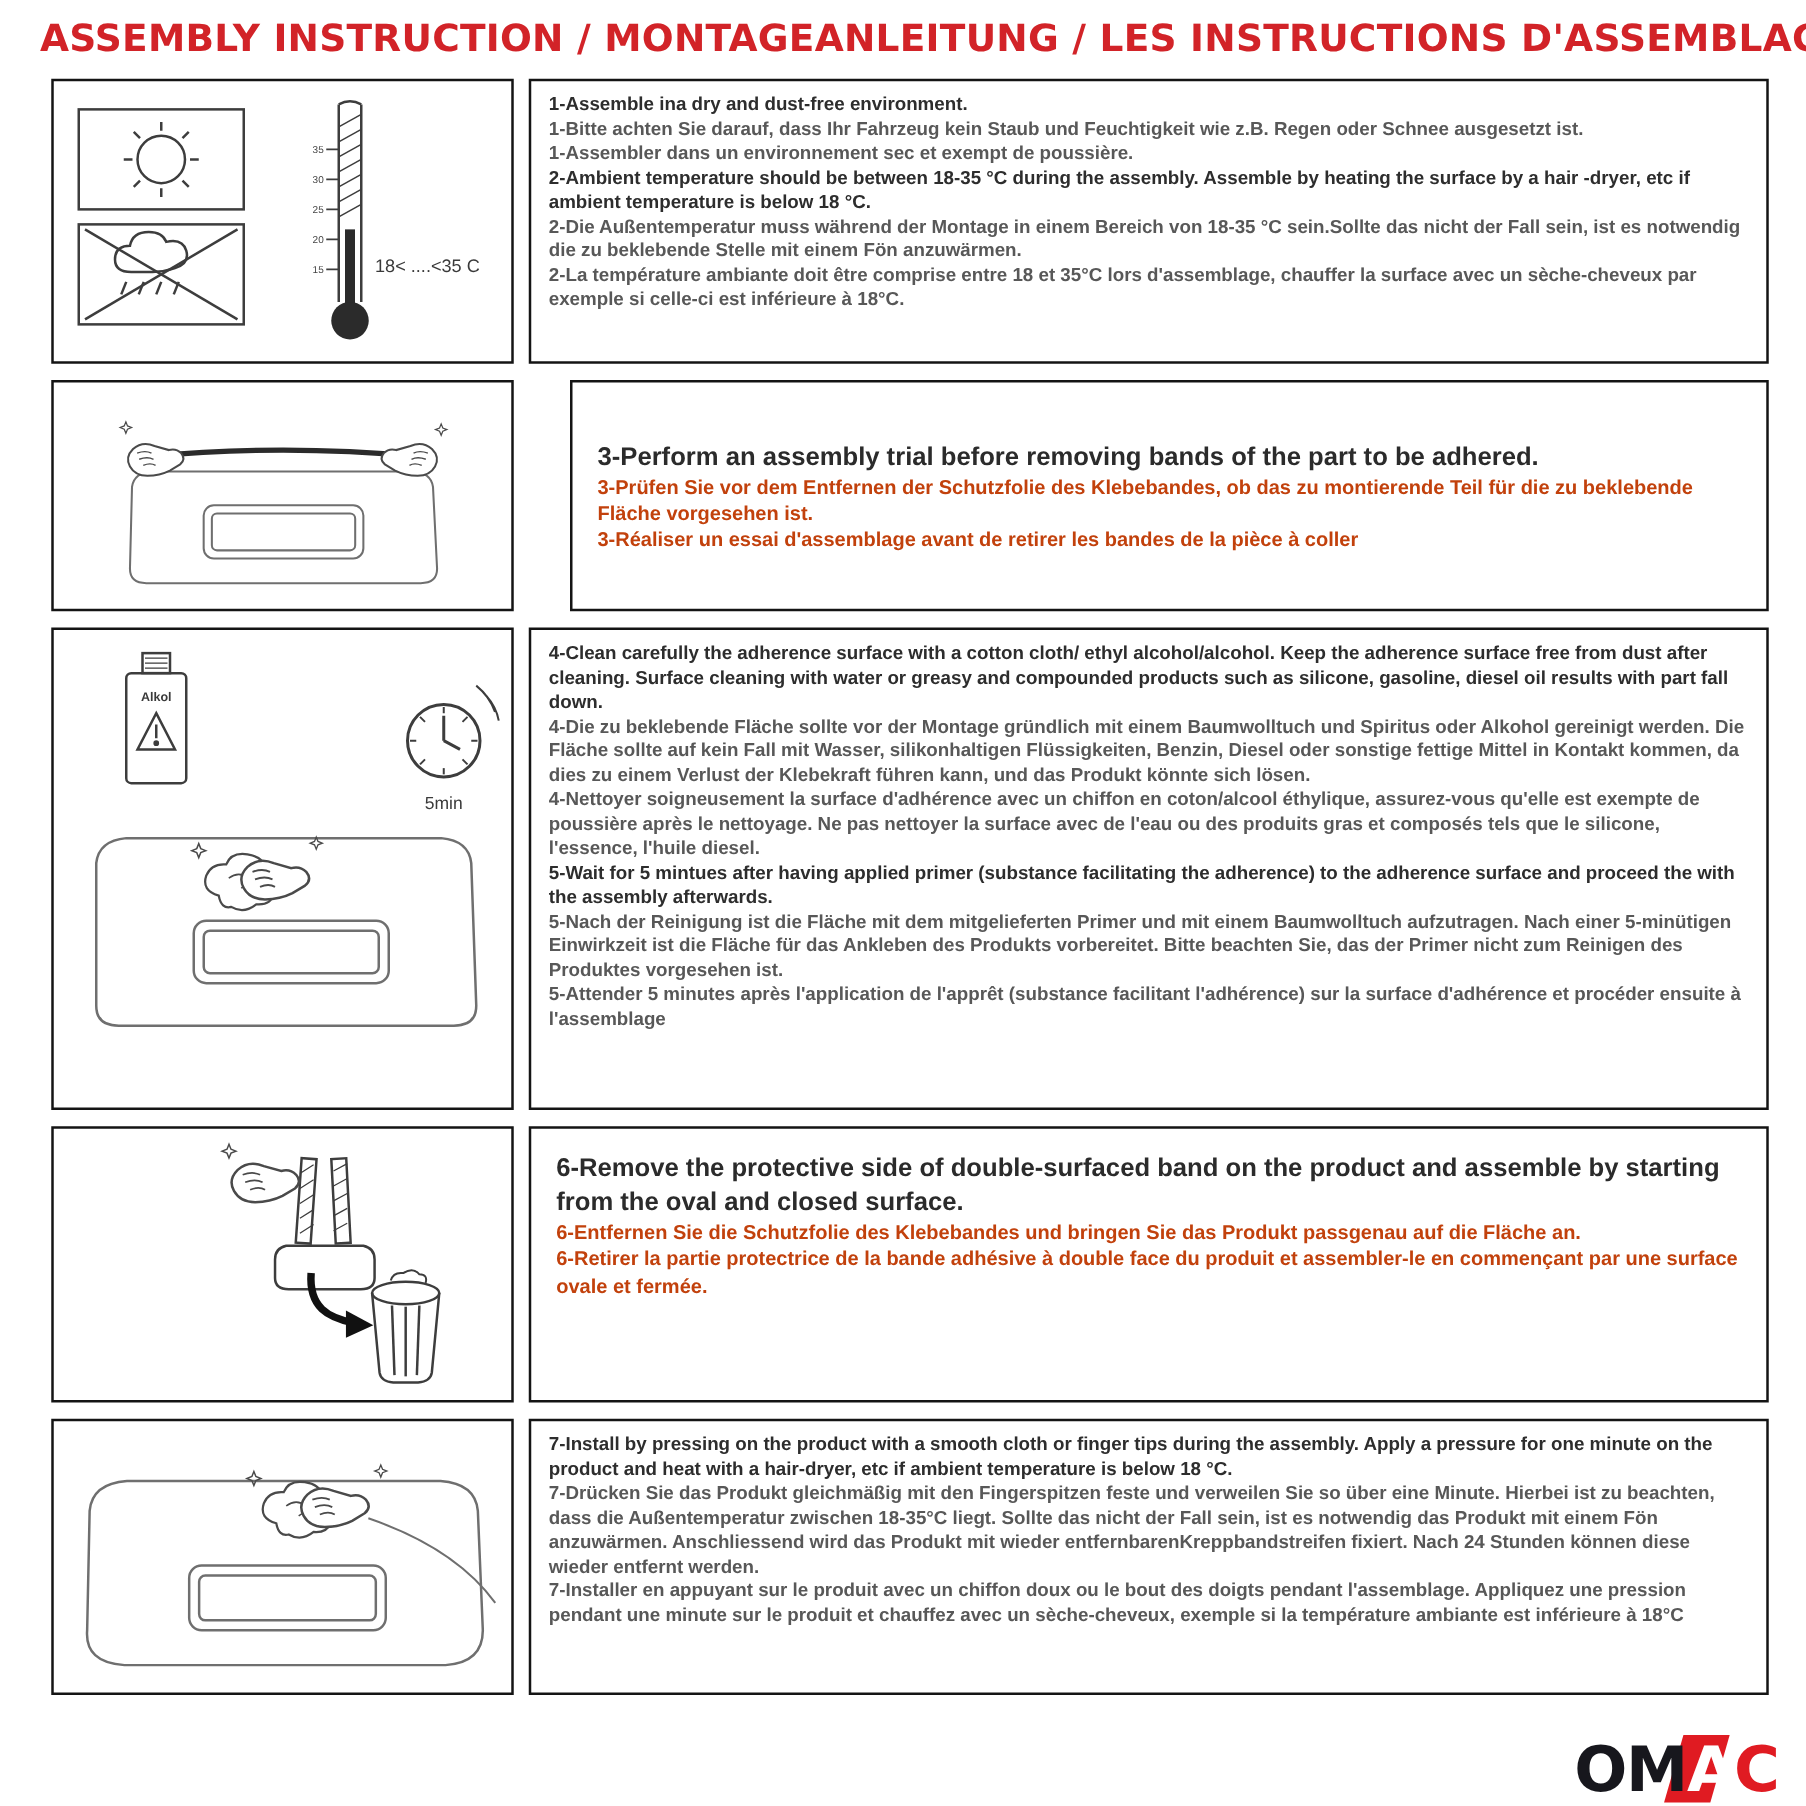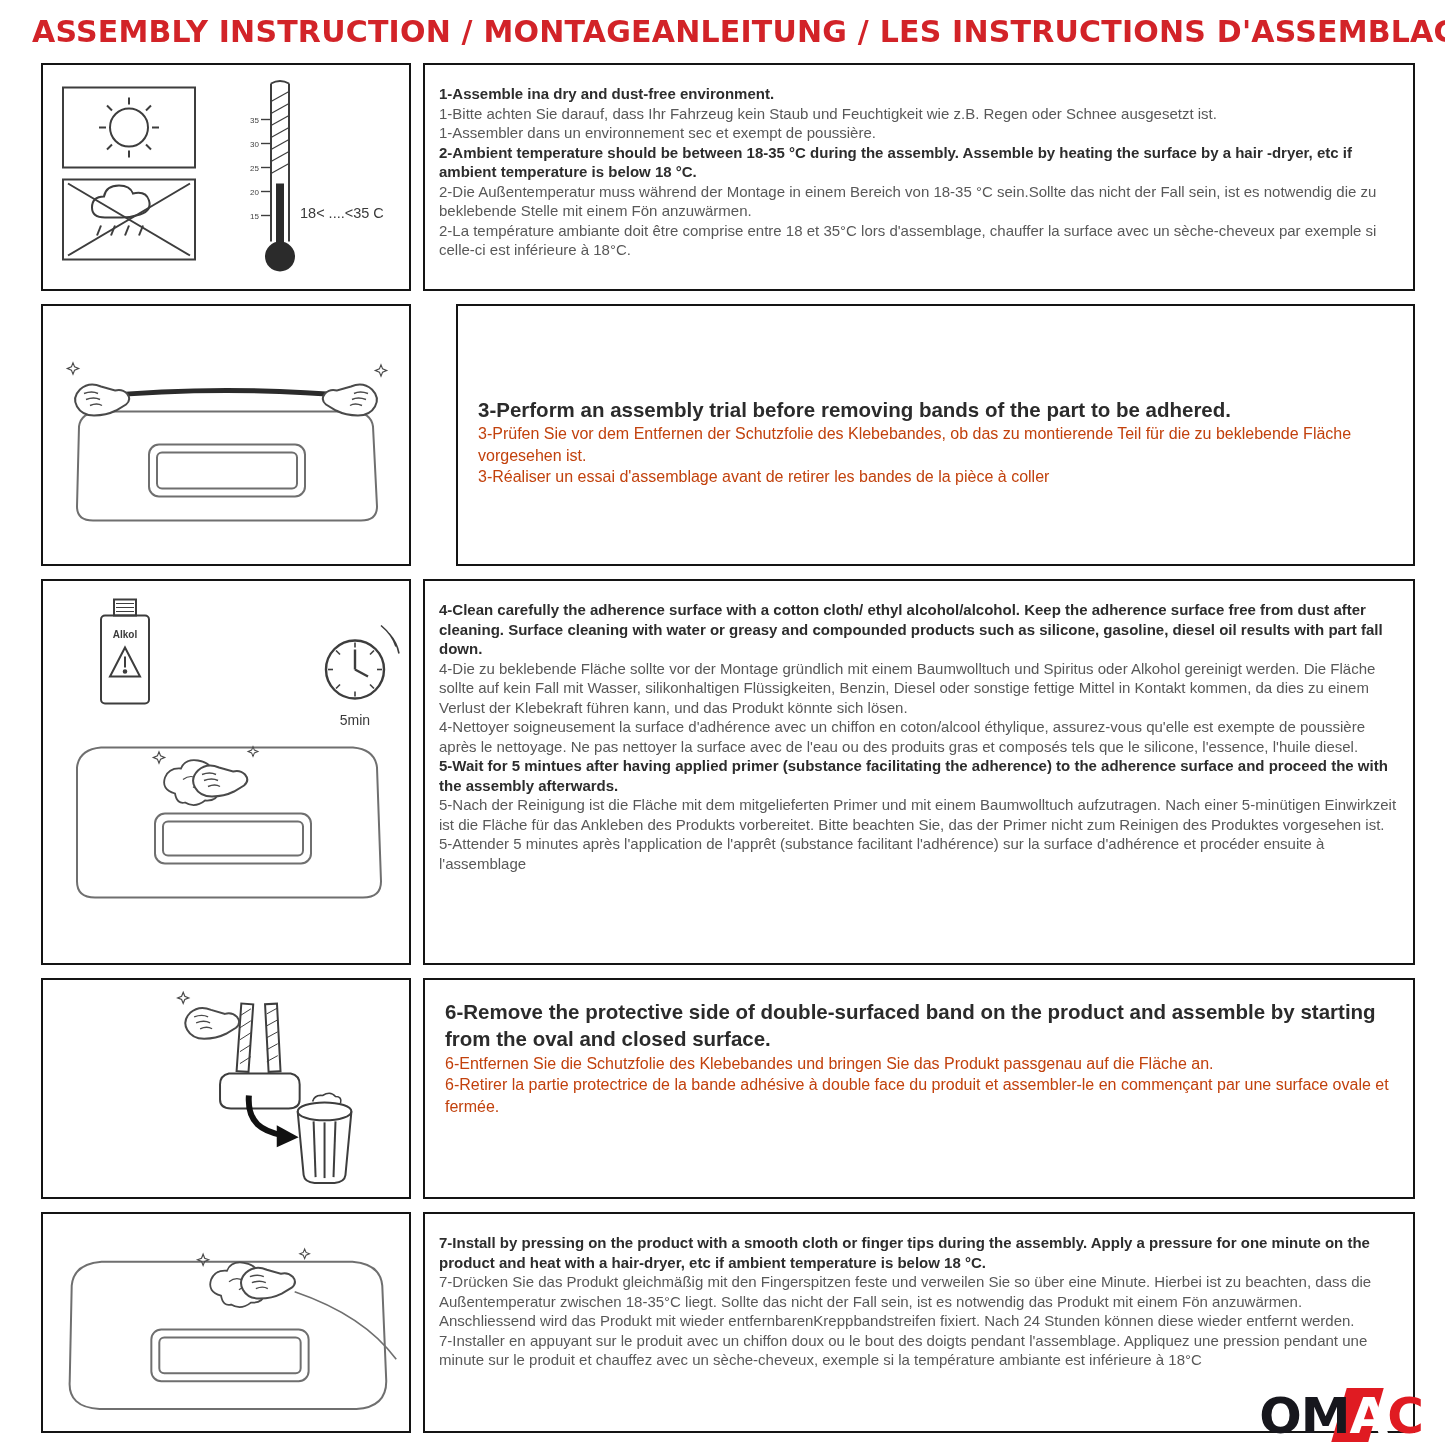--- a/index.html
+++ b/index.html
@@ -18,27 +18,27 @@
     font-size:30px;
     letter-spacing:0.2px;
     margin:6px 0 14px 2px;
     white-space:nowrap;
   }
   .rows { display:flex; flex-direction:column; gap:13px; }
   .row { display:flex; gap:12px; }
   .box { border:2.5px solid #141414; background:#fff; }
   .art-box { flex:0 0 370px; width:370px; display:flex; align-items:center; justify-content:center; overflow:hidden;margin-left:11px; }
   .art-box svg { width:100%; height:100%; display:block; }
-  .text-box { flex:1; padding:19px 16px 6px 14px; overflow:hidden; }
+  .text-box { flex:1; padding:9px 16px 6px 14px; overflow:hidden; }
   .row-1 { height:228px; }
-  .row-2 { height:262px;gap:45px; }
+  .row-2 { height:185px;gap:45px; }
   .row-3 { height:386px; }
   .row-4 { height:221px; }
   .row-5 { height:221px;border-radius:11px; }
-  .p { font-size:15px; line-height:1.3; color:#585858; }
+  .p { font-size:15px; line-height:1.3; color:#585858;font-weight:bold; }
   .p.b { font-weight:bold; color:#2d2d2d; }
   .gap { }
   .row-2 .text-box { display:flex; flex-direction:column; justify-content:center; padding-left:20px; }
   .row-2 .p, .row-4 .p { font-size:16px; line-height:1.34; color:#c2410c; }
   .row-2 .p.b, .row-4 .p.b { font-size:20.5px; color:#2b2b2b; }
   .row-4 .text-box { padding-top:18px; padding-left:20px; }
   .tiny-label { font-size:10px; font-weight:bold; fill:#3a3a3a; font-family:"Liberation Sans",sans-serif; }
   .clock-label { font-size:14px; fill:#3a3a3a; font-family:"Liberation Sans",sans-serif; }
   .temp-label { font-size:14.5px; fill:#3a3a3a; font-family:"Liberation Sans",sans-serif; }
   .tick-label { font-size:8px; fill:#444; font-family:"Liberation Sans",sans-serif; }

